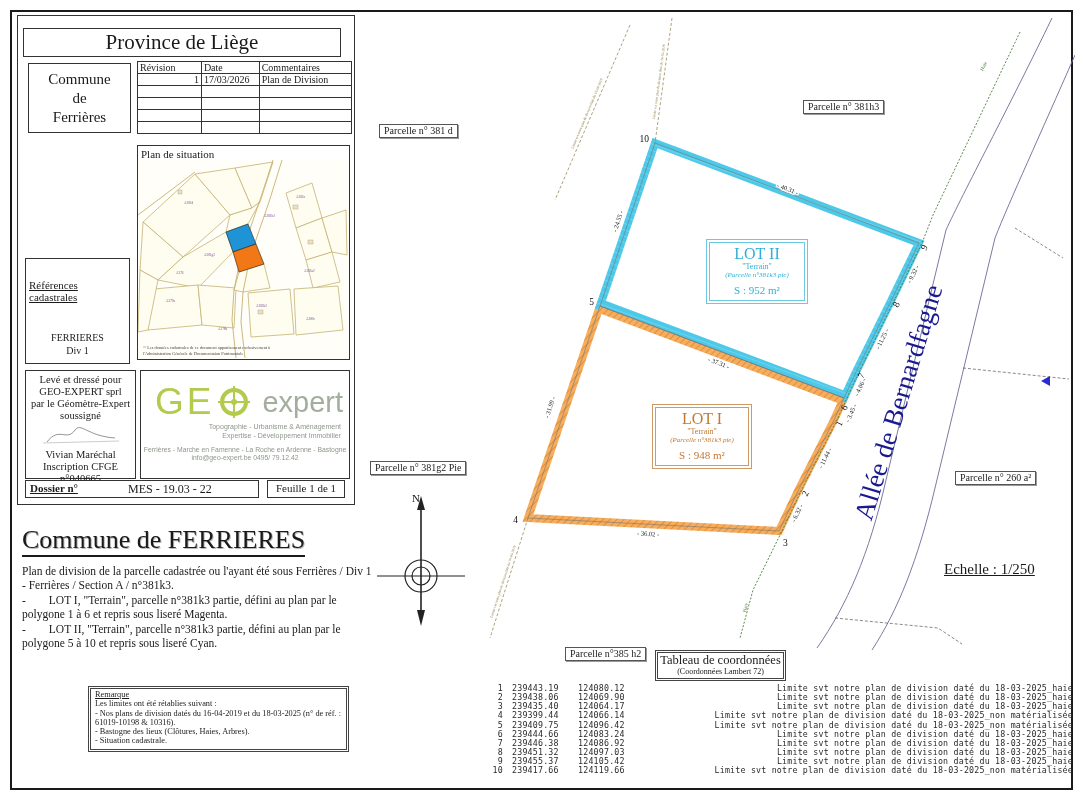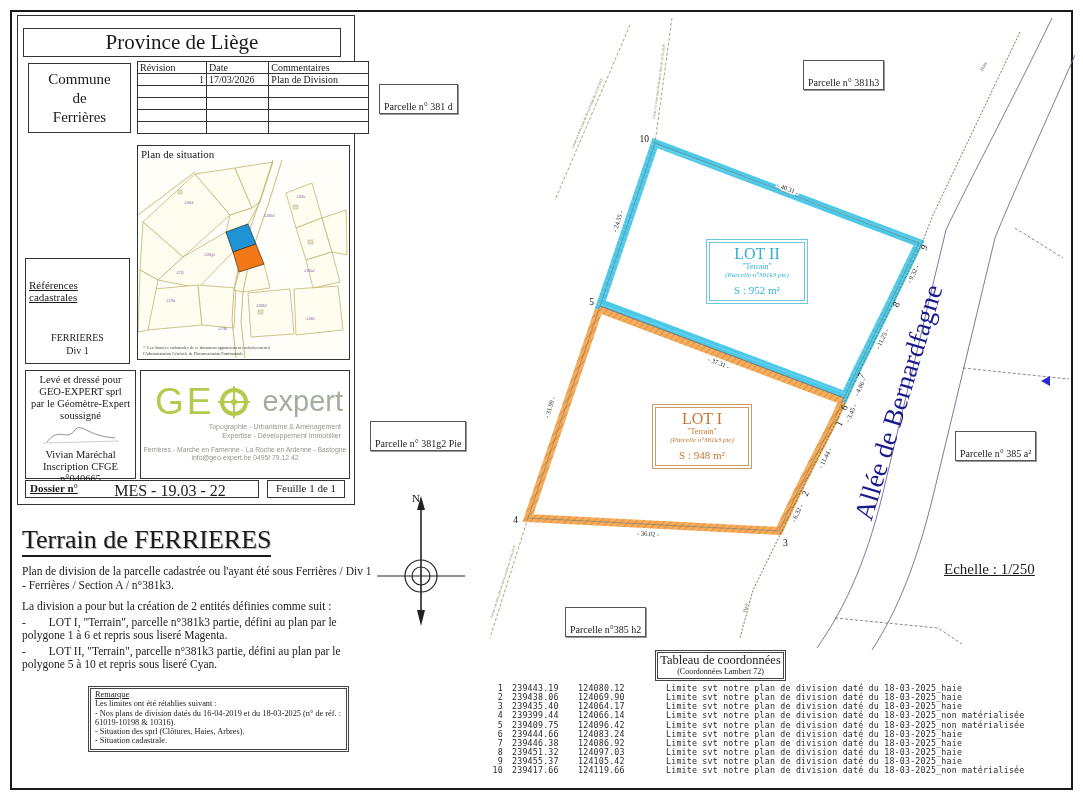--- a/index.html
+++ b/index.html
@@ -7,55 +7,55 @@
         font-family:"Liberation Serif",serif;overflow:hidden;}
   #outer-frame{position:absolute;left:10px;top:10px;width:1059px;height:776px;border:2px solid #1a1a1a;}
   .box{position:absolute;border:1px solid #333;background:#fff;box-sizing:border-box;}
   .lbl-underline{text-decoration:underline;}
 
   
   #left-frame{position:absolute;left:17px;top:15px;width:336px;height:488px;border:1px solid #333;}
   #province-box{left:23px;top:28px;width:318px;height:29px;font-size:21px;line-height:27px;text-align:center;}
   #commune-box{left:28px;top:63px;width:103px;height:70px;font-size:15px;line-height:19px;text-align:center;
                display:flex;align-items:center;justify-content:center;white-space:pre-line;}
-  #rev-table{position:absolute;left:137px;top:61px;width:232px;border-collapse:collapse;background:#fff;}
+  #rev-table{position:absolute;left:137px;top:61px;width:215px;border-collapse:collapse;background:#fff;}
   #rev-table td{border:1px solid #333;font-size:10px;height:11px;padding:0 2px;font-family:"Liberation Serif",serif;}
   #rev-table .c1{width:58px;} #rev-table .c2{width:52px;} #rev-table .c3{width:86px;}
   #demandeur-box{left:25px;top:146px;width:105px;height:110px;font-size:11px;padding:2px 3px;}
   #plansit-box{left:137px;top:145px;width:213px;height:215px;font-size:11px;padding:2px 3px;}
   #minimap{position:absolute;left:138px;top:160px;width:211px;height:199px;}
   #refs-box{left:25px;top:258px;width:105px;height:106px;font-size:11px;padding:20px 3px;}
   .refs-lines{margin-top:28px;text-align:center;font-size:10px;line-height:13px;}
   #surveyor-box{left:25px;top:370px;width:111px;height:109px;font-size:10.5px;line-height:12px;text-align:center;padding-top:3px;}
   #surveyor-small{font-size:5px;line-height:6px;margin-top:1px;}
   #logo-box{left:140px;top:370px;width:210px;height:109px;}
-  .geo-row{display:flex;align-items:flex-start;margin:14px 0 0 14px;font-family:"Liberation Sans",sans-serif;}
+  .geo-row{display:flex;align-items:flex-end;margin:14px 0 0 14px;font-family:"Liberation Sans",sans-serif;}
   .geo-g{font-size:37px;color:#b3cb4d;letter-spacing:3px;line-height:34px;}
   .geo-ring{margin:0 3px;}
   .geo-expert{font-size:29px;color:#a3ae9d;margin-left:8px;}
   .geo-tag{font-family:"Liberation Sans",sans-serif;font-size:7px;color:#8f968c;text-align:right;margin:4px 8px 0 0;line-height:8.5px;}
   .geo-cities{font-family:"Liberation Sans",sans-serif;font-size:6.8px;color:#8f968c;text-align:center;margin-top:6px;line-height:8px;}
   #dossier-box{left:25px;top:480px;width:234px;height:18px;font-size:11px;display:flex;}
   #dossier-label{font-weight:bold;text-decoration:underline;padding:1px 4px;}
-  #dossier-value{flex:1;text-align:center;padding-top:1px;font-size:16px;}
+  #dossier-value{flex:1;text-align:center;padding-top:1px;font-size:12px;}
   #feuille-box{left:267px;top:480px;width:78px;height:18px;font-size:11px;text-align:center;padding-top:1px;}
 
   
   #desc{position:absolute;left:22px;top:525px;width:352px;}
   #desc-heading{font-size:26px;border-bottom:2px solid #1a1a1a;display:inline-block;padding-bottom:0px;
                 text-shadow:1px 1px 0 #bbb;}
   .desc-p{font-size:11.5px;line-height:13.5px;margin:8px 0 0 0;}
 
   
   #remarque-outer{position:absolute;left:88px;top:686px;width:257px;border:1px solid #444;padding:1px;background:#fff;}
   #remarque-inner{border:1px solid #444;padding:1px 4px 3px 4px;font-size:8.3px;line-height:9.3px;}
 
   
   #plan-svg{position:absolute;left:355px;top:10px;}
-  .parcel-label{position:absolute;border:1px solid #555;background:#fff;font-size:10px;padding:16px 4px 1px 4px;white-space:nowrap;box-shadow:1px 1px 0 #999;}
+  .parcel-label{position:absolute;border:1px solid #555;background:#fff;font-size:10px;padding:0px 4px 1px 4px;white-space:nowrap;box-shadow:1px 1px 0 #999;margin-top:40px;}
   .lot-box{position:absolute;background:rgba(255,255,255,.85);padding:2px;text-align:center;}
   .lot-inner{border-style:solid;border-width:1px;padding:2px 6px 4px 6px;}
   #lot2-box{left:706px;top:239px;width:96px;border:1px solid #6cc9e2;}
   #lot2-box .lot-inner{border-color:#6cc9e2;color:#2fb0d8;}
   #lot1-box{left:652px;top:404px;width:94px;border:1px solid #cf9a63;}
   #lot1-box .lot-inner{border-color:#cf9a63;color:#c4772f;}
   .lot-title{font-size:16px;line-height:17px;}
   .lot-type{font-size:8px;line-height:9px;}
   .lot-parcel{font-size:7px;line-height:8px;font-style:italic;}
   .lot-area{font-size:11px;margin-top:5px;}
@@ -63,21 +63,21 @@
 
   
   #coord-title-box{position:absolute;left:655px;top:650px;width:127px;border:1px solid #444;padding:1px;background:#fff;}
   #coord-title-inner{border:1px solid #444;text-align:center;padding:1px 0 2px 0;}
   #coord-title{font-size:12.5px;line-height:13px;}
   #coord-subtitle{font-size:8px;line-height:9px;}
   #coord-rows{position:absolute;left:487px;top:684px;width:586px;font-family:"DejaVu Sans Mono",monospace;
               font-size:8.3px;color:#2a2a2a;letter-spacing:0.2px;}
   .coord-row{display:flex;line-height:9.15px;white-space:nowrap;}
   .c-num{width:16px;text-align:right;margin-right:9px;}
-  .c-e{width:66px;} .c-n{width:88px;} .c-desc{flex:1;}
+  .c-e{width:66px;} .c-n{width:88px;} .c-desc{flex:1;text-align:right;}
 
   svg text{font-family:"Liberation Serif",serif;}
   .dim{font-size:6.5px;fill:#222;stroke:#fff;stroke-width:2.6px;paint-order:stroke;text-anchor:middle;}
   .ptnum{font-size:9.5px;fill:#111;}
   .tinylimit{font-size:3.6px;fill:#8a7a40;text-anchor:middle;}
   .haietxt{font-size:5px;fill:#4c7c3c;text-anchor:middle;}
   .maplab{font-size:3.4px;fill:#7a4a9a;}
 </style>
 </head>
 <body>
@@ -228,33 +228,32 @@
     </div>
   </div>
 
   <div class="box" id="dossier-box">
     <span id="dossier-label">Dossier n°</span>
     <span id="dossier-value">MES - 19.03 - 22</span>
   </div>
   <div class="box" id="feuille-box">Feuille 1 de 1</div>
 
   <div id="desc">
-    <div id="desc-heading">Terrain de FERRIERES</div>
+    <div id="desc-heading">Commune de FERRIERES</div>
     <p class="desc-p">Plan de division de la parcelle cadastrée ou l'ayant été sous Ferrières / Div 1 - Ferrières / Section A / n°381k3.</p>
-    <p class="desc-p">La division a pour but la création de 2 entités définies comme suit :</p>
     <p class="desc-p" style="margin-top:2px">-&nbsp;&nbsp;&nbsp;&nbsp;&nbsp;&nbsp;&nbsp;&nbsp;LOT I, "Terrain", parcelle n°381k3 partie, défini au plan par le polygone 1 à 6 et repris sous liseré Magenta.</p>
     <p class="desc-p" style="margin-top:2px">-&nbsp;&nbsp;&nbsp;&nbsp;&nbsp;&nbsp;&nbsp;&nbsp;LOT II, "Terrain", parcelle n°381k3 partie, défini au plan par le polygone 5 à 10 et repris sous liseré Cyan.</p>
   </div>
 
   <div id="remarque-outer">
     <div id="remarque-inner">
       <span class="lbl-underline">Remarque</span>
       <div>Les limites ont été rétablies suivant :</div>
       <div>- Nos plans de division datés du 16-04-2019 et du 18-03-2025 (n° de réf. : 61019-10198 &amp; 10316).</div>
-      <div>- Situation des sprl (Clôtures, Haies, Arbres).</div>
+      <div>- Bastogne des lieux (Clôtures, Haies, Arbres).</div>
       <div>- Situation cadastrale.</div>
     </div>
   </div>
 
   <svg id="plan-svg" width="720" height="780" viewBox="0 0 720 780">
     <defs>
       <pattern id="hatchOrange" patternUnits="userSpaceOnUse" width="5" height="5" patternTransform="rotate(45)">
         <rect width="5" height="5" fill="#f6ad5e"></rect>
         <line x1="0" y1="0" x2="0" y2="5" stroke="#d9882e" stroke-width="1.6"></line>
       </pattern>
@@ -333,21 +332,21 @@
       <circle cx="66" cy="566" r="9" stroke-width="1.2"></circle>
       <line x1="22" y1="566" x2="110" y2="566" stroke-width="1.2"></line>
       <polygon points="62,600 70,600 66,616" fill="#222" stroke="none"></polygon>
     </g>
     <text x="57" y="492" font-size="11" fill="#111">N</text>
   </svg>
 
   <div class="parcel-label" style="left:379px;top:84px;">Parcelle n° 381 d</div>
   <div class="parcel-label" style="left:803px;top:60px;">Parcelle n° 381h3</div>
   <div class="parcel-label" style="left:370px;top:421px;">Parcelle n° 381g2 Pie</div>
-  <div class="parcel-label" style="left:955px;top:431px;">Parcelle n° 385 a²</div>
+  <div class="parcel-label" style="left:955px;top:431px;">Parcelle n° 260 a²</div>
   <div class="parcel-label" style="left:565px;top:607px;">Parcelle n°385 h2</div>
 
   <div class="lot-box" id="lot2-box">
     <div class="lot-inner">
       <div class="lot-title">LOT II</div>
       <div class="lot-type">"Terrain"</div>
       <div class="lot-parcel">(Parcelle n°381k3 pie)</div>
       <div class="lot-area">S : 952 m²</div>
     </div>
   </div>

